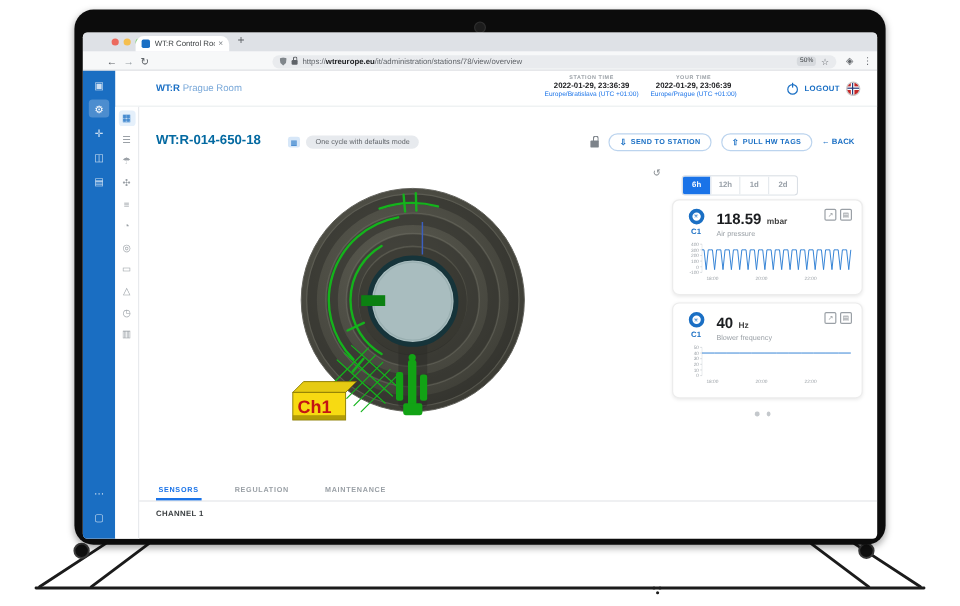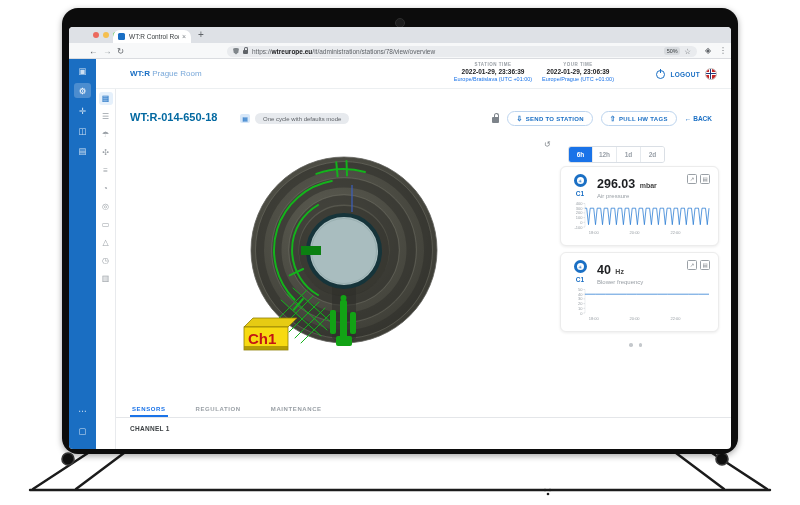--- a/index.html
+++ b/index.html
@@ -293,21 +293,21 @@
           <div class="range">2d</div>
         </div>
       <div id="cards">
           <div class="card" style="top: 139px;">
             <div class="card-head">
               <div class="fanwrap">
                 <div class="fan">✳</div>
                 <div class="chan">C1</div>
               </div>
               <div class="valwrap">
-                <div><span class="val">296.03</span> <span class="unit">mbar</span></div>
+                <div><span class="val">118.59</span> <span class="unit">mbar</span></div>
                 <div class="metric">Air pressure</div>
               </div>
               <div class="corner">
                 <span class="mini">↗</span>
                 <span class="mini">▤</span>
               </div>
             </div>
             <div class="spark"><svg width="143" height="34">
                 <line x1="16" x2="16" y1="2.5" y2="26" stroke="#e1e4e8" stroke-width=".6"></line>
                 <line x1="14.5" x2="16" y1="2.5" y2="2.5" stroke="#c3c7cc" stroke-width=".5"></line>

